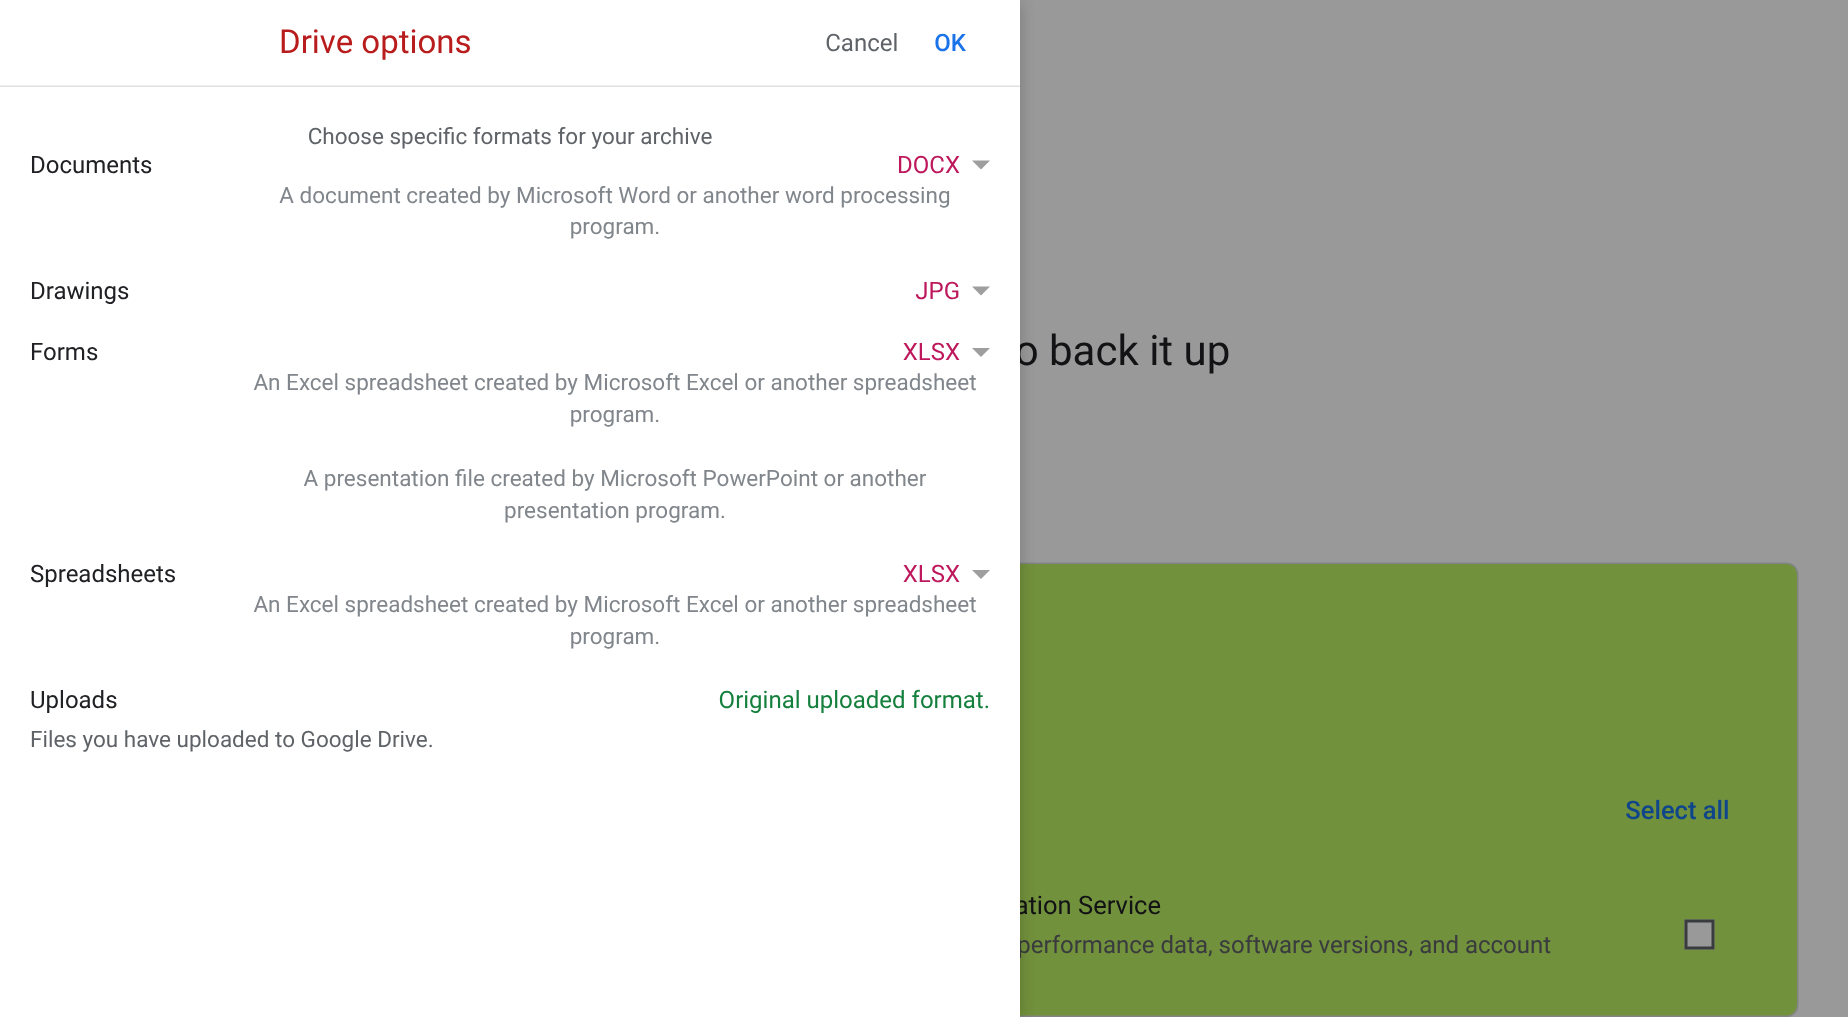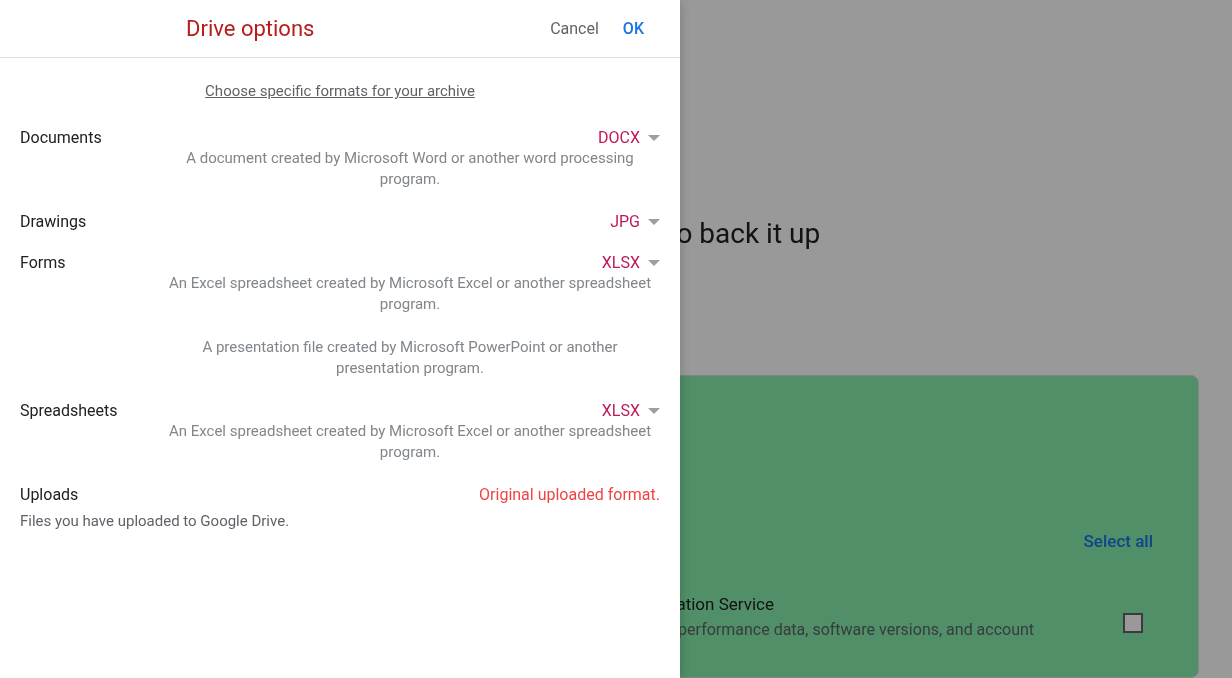--- a/index.html
+++ b/index.html
@@ -33,21 +33,21 @@
       line-height: 1.4;
     }
     .background-card {
       position: absolute;
       left: 390px;
       right: 33px;
       top: 375px;
       bottom: 0;
       border: 1px solid #dadce0;
       border-radius: 8px;
-      background: #86efac;
+      background: #bef264;
     }
     .select-all {
       position: absolute;
       top: 155px;
       right: 45px;
       color: #1a73e8;
       font-size: 17px;
       font-weight: 500;
     }
     .service-name {
@@ -122,22 +122,20 @@
       font-weight: 500;
       font-family: inherit;
     }
     .dialog-body {
       padding: 24px 20px 20px 20px;
     }
     .choose-text {
       text-align: center;
       color: #5f6368;
       font-size: 15px;
-      margin-bottom: 28px;
-      text-decoration: underline;
     }
     .section-title {
       font-size: 16px;
       color: #202124;
       margin-bottom: 18px;
     }
     .format-row {
       margin-bottom: 22px;
     }
     .format-row-top {
@@ -154,21 +152,21 @@
       align-items: center;
       cursor: pointer;
       gap: 8px;
     }
     .format-value {
       font-size: 16px;
       color: #be185d;
       font-weight: 400;
     }
     .format-value.muted {
-      color: #ef4444;
+      color: #15803d;
       font-weight: 400;
     }
     .dropdown-arrow {
       width: 0;
       height: 0;
       border-left: 6px solid transparent;
       border-right: 6px solid transparent;
       border-top: 6px solid #9e9e9e;
     }
     .format-desc {

